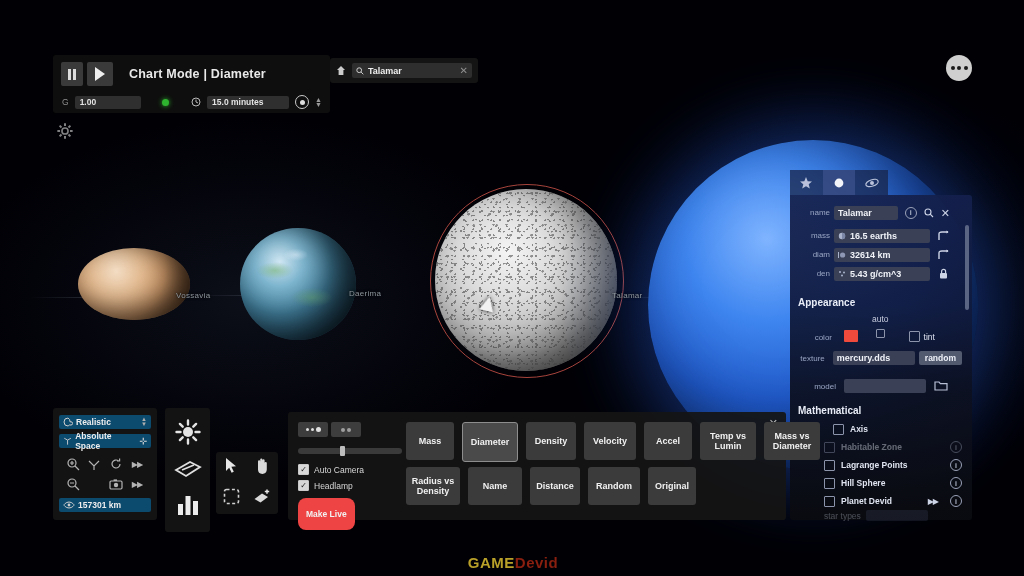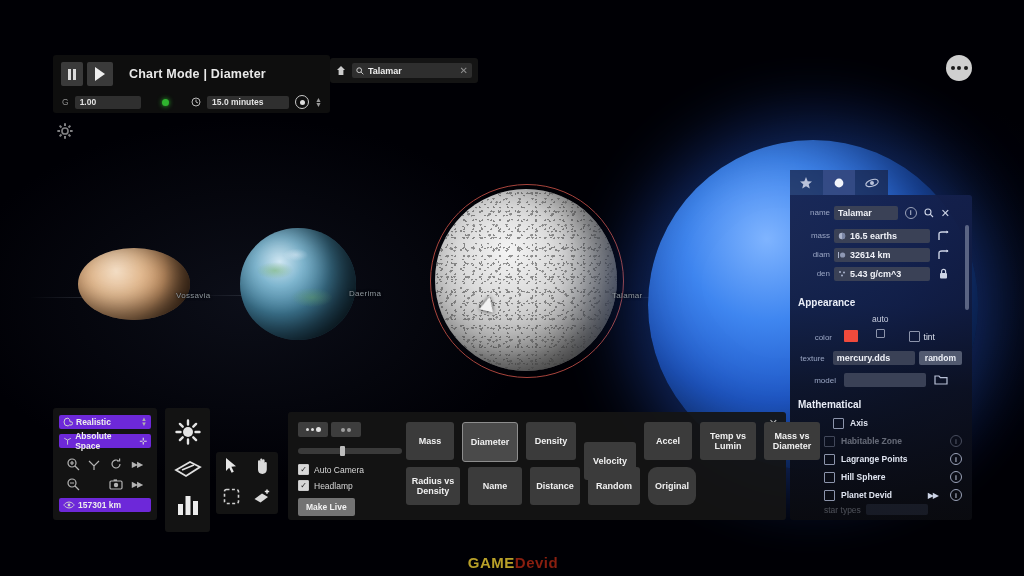--- a/index.html
+++ b/index.html
@@ -125,31 +125,31 @@
   #ins-scroll{position:absolute;right:3px;top:30px;width:4px;height:85px;background:#5a6483;border-radius:2px;}
 
   
   #chart-toolbar{left:288px;top:412px;width:498px;height:108px;background:rgba(20,20,20,.93);border-radius:3px;}
   .chip{background:#3b3b3b;border-radius:3px;color:#f1f1f1;font-size:9px;font-weight:bold;
     display:flex;align-items:center;justify-content:center;text-align:center;line-height:1.15;}
   .chip.sel{background:#4a4a4a;border:1px solid #8d8d8d;}
   .ck{width:9px;height:9px;border:1px solid #c9c9c9;border-radius:1px;background:#d8d8d8;color:#1a1a1a;
     font-size:8px;line-height:9px;text-align:center;}
   .ck-label{color:#d7d7d7;font-size:8.5px;}
-  #make-live{background:#737373;border-radius:2px;color:#f2f2f2;font-size:8.5px;font-weight:bold;
-    padding:4px 8px;display:inline-block;}
+  #make-live{background:#ef4444;border-radius:8px;color:#f2f2f2;font-size:8.5px;font-weight:bold;
+    padding:11px 8px;display:inline-block;}
   #toolbar-slider{width:104px;height:6px;background:#3a3a3a;border-radius:3px;position:relative;}
   #toolbar-slider i{position:absolute;left:42px;top:-2px;width:5px;height:10px;background:#bdbdbd;border-radius:1px;}
   .tgl{width:30px;height:15px;background:#3d3d3d;border-radius:2px;display:flex;align-items:center;
     justify-content:center;gap:2px;}
   .tgl b{width:3px;height:3px;border-radius:50%;background:#e0e0e0;display:block;}
 
   
   #view-panel{left:53px;top:408px;width:104px;height:112px;background:rgba(20,20,20,.93);border-radius:3px;}
-  .sel-field{background:#6d28d9;border-radius:2px;height:14px;display:flex;align-items:center;
+  .sel-field{background:#0c4a6e;border-radius:2px;height:14px;display:flex;align-items:center;
     padding:0 4px;color:#ededed;font-size:8.5px;font-weight:bold;gap:3px;}
   .icon-btn{width:16px;height:16px;display:flex;align-items:center;justify-content:center;opacity:.85;}
   #tool-panel{left:165px;top:408px;width:45px;height:112px;background:rgba(20,20,20,.93);border-radius:3px;
     display:flex;flex-direction:column;align-items:center;justify-content:space-around;padding:6px 0;}
   #cursor-panel{left:216px;top:452px;width:62px;height:62px;background:rgba(20,20,20,.93);border-radius:3px;
     display:grid;grid-template-columns:1fr 1fr;place-items:center;}
 
   
   #watermark{position:absolute;left:453px;top:551px;width:120px;height:22px;display:flex;
     align-items:center;justify-content:center;font-size:15px;font-weight:bold;letter-spacing:.5px;}
@@ -338,21 +338,21 @@
             <span class="cb-label" style="font-weight:normal;">tint</span>
           </div>
         </div>
 
         <div style="display:flex;align-items:center;margin-top:9px;gap:4px;">
           <span class="prop-label" style="width:38px;">texture</span>
           <div class="prop-field" style="flex:none;width:74px;">mercury.dds</div>
           <div class="btn-sm">random</div>
         </div>
 
-        <div style="display:flex;align-items:center;margin-top:8px;gap:4px;">
+        <div style="display:flex;align-items:center;margin-top:14px;gap:4px;">
           <span class="prop-label" style="width:38px;">model</span>
           <div class="prop-field" style="flex:none;width:74px;"></div>
           <svg width="14" height="12" viewBox="0 0 14 12" style="margin-left:4px;">
             <path d="M1 10V2h4l1.4 1.6H13V10Z" fill="none" stroke="#b8c0d6" stroke-width="1.2"></path>
           </svg>
         </div>
       </div>
 
       <div style="padding:12px 10px 0 8px;">
         <div class="sec-title">Mathematical</div>
@@ -425,32 +425,32 @@
         <div class="ck">✓</div>
         <span class="ck-label">Headlamp</span>
       </div>
       <div id="make-live" style="margin-top:7px;">Make Live</div>
     </div>
 
     <div style="position:absolute;left:118px;top:10px;display:flex;gap:8px;">
       <div class="chip" style="width:48px;height:38px;">Mass</div>
       <div class="chip sel" style="width:54px;height:38px;">Diameter</div>
       <div class="chip" style="width:50px;height:38px;">Density</div>
-      <div class="chip" style="width:52px;height:38px;margin-top:20px;">Velocity</div>
+      <div class="chip" style="width:52px;height:38px;">Velocity</div>
       <div class="chip" style="width:48px;height:38px;">Accel</div>
       <div class="chip" style="width:50px;height:38px;padding:0 3px;">Temp vs Lumin</div>
       <div class="chip" style="width:50px;height:38px;padding:0 3px;">Mass vs Diameter</div>
     </div>
 
     <div style="position:absolute;left:118px;top:55px;display:flex;gap:8px;">
       <div class="chip" style="width:48px;height:38px;padding:0 3px;">Radius vs Density</div>
       <div class="chip" style="width:54px;height:38px;">Name</div>
       <div class="chip" style="width:50px;height:38px;">Distance</div>
       <div class="chip" style="width:52px;height:38px;">Random</div>
-      <div class="chip" style="width:48px;height:38px;border-radius:9px;">Original</div>
+      <div class="chip" style="width:48px;height:38px;">Original</div>
     </div>
   </div>
 
   <div class="panel" id="view-panel">
     <div style="padding:7px 6px 0 6px;">
       <div class="sel-field">
         <svg width="10" height="10" viewBox="0 0 10 10">
           <path d="M5 1a4 4 0 1 0 0 8c.9 0 .6-1 1.4-1H8a1.6 1.6 0 0 0 0-3.2H7A4 4 0 0 0 5 1Z" fill="none" stroke="#cfcfcf" stroke-width="1"></path>
         </svg>
         <span>Realistic</span>

